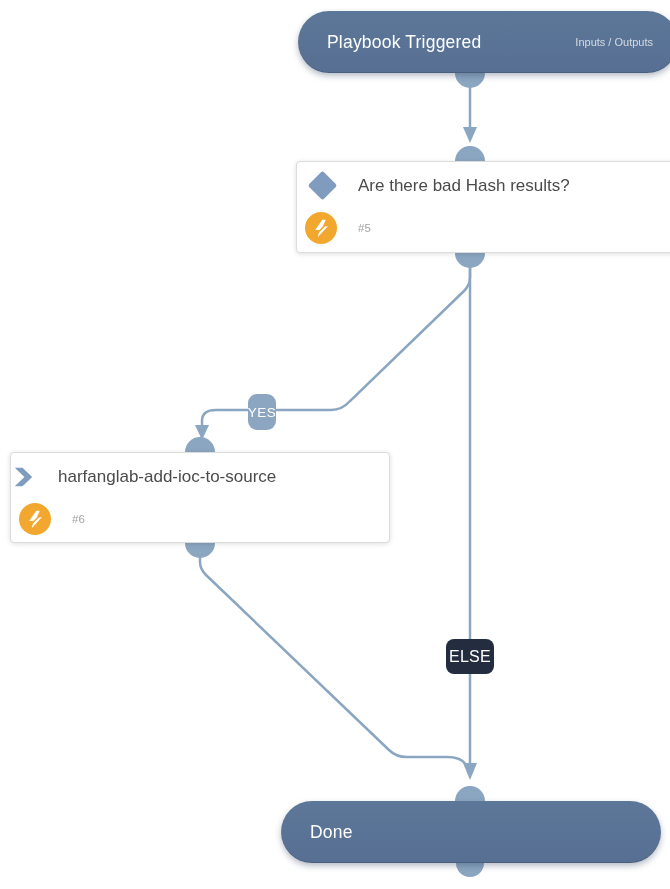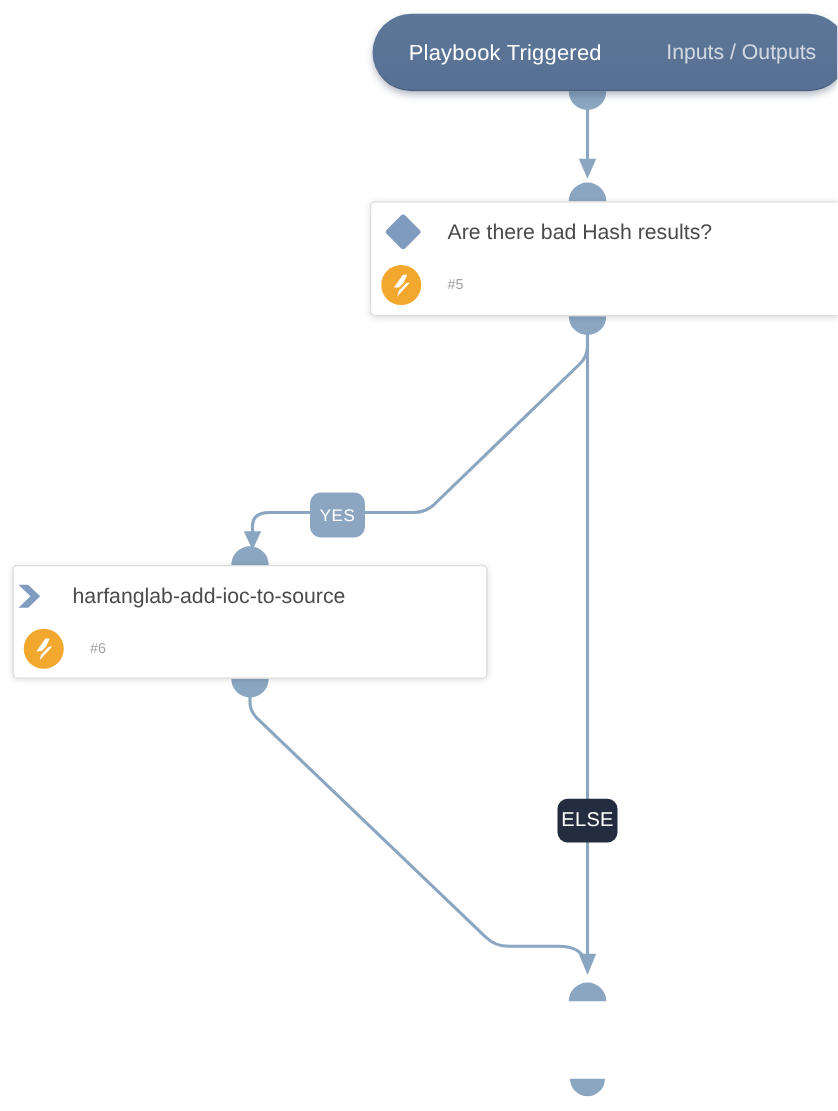--- a/index.html
+++ b/index.html
@@ -12,21 +12,21 @@
   
   .pill{
     position:absolute;height:62px;width:380px;border-radius:31px;
     background:linear-gradient(#5d7799,#566f92);
     box-shadow:0 3px 6px rgba(45,65,95,.35), inset 0 -1px 0 rgba(0,0,0,.15);
     display:flex;align-items:center;z-index:2;color:#fff;cursor:pointer;
   }
   .pill.start{left:298px;top:11px;justify-content:space-between;padding:0 25px 0 29px;box-sizing:border-box;gap:48px;}
   .pill.end{left:281px;top:801px;padding-left:29px;box-sizing:border-box;}
   .pill-title{font-size:17.5px;letter-spacing:.2px;}
-  .pill-link{font-size:17px;color:rgba(255,255,255,.72);cursor:pointer;}
+  .pill-link{font-size:11px;color:rgba(255,255,255,.72);cursor:pointer;}
 
   
   .card{
     position:absolute;background:#fff;border:1px solid #dcdcdc;border-radius:4px;
     box-shadow:0 1px 5px rgba(0,0,0,.13);z-index:2;box-sizing:border-box;cursor:pointer;
   }
   .card.condition{left:296px;top:161px;width:381px;height:92px;}
   .card.action{left:10px;top:452px;width:380px;height:91px;}
   .card-row1{display:flex;align-items:center;height:47px;padding-left:14px;}
   .card-row2{display:flex;align-items:center;height:38px;padding-left:8px;}
@@ -38,21 +38,21 @@
   .bolt-circle{
     width:32px;height:32px;border-radius:50%;background:#f2a72e;flex:0 0 auto;
     display:flex;align-items:center;justify-content:center;
   }
 
   
   .edge-badge{
     position:absolute;display:flex;align-items:center;justify-content:center;
     color:#fff;z-index:2;
   }
-  .edge-badge.yes{left:248px;top:394px;width:44px;height:36px;border-radius:9px;background:#8ca6c2;font-size:13.5px;letter-spacing:.5px;}
+  .edge-badge.yes{left:248px;top:394px;width:28px;height:36px;border-radius:9px;background:#8ca6c2;font-size:13.5px;letter-spacing:.5px;}
   .edge-badge.else{left:446px;top:639px;width:48px;height:35px;border-radius:8px;background:#232d3f;font-size:16px;letter-spacing:.3px;}
 </style>
 </head>
 <body>
 
 <div class="stage">
 
   <svg class="connectors" viewBox="0 0 670 889">
 
     <path d="M470,84 V130" stroke="#8ba6c1" stroke-width="2.5" fill="none"></path>
@@ -111,14 +111,17 @@
           <path d="M13 1 L4 14 h5.4 L7.3 23 L20 9 h-6.2 L17.4 1 Z" fill="#ffffff"></path>
           <line x1="5" y1="19.5" x2="19.5" y2="5" stroke="#f2a72e" stroke-width="2"></line>
         </svg>
       </span>
       <span class="card-id">#6</span>
     </div>
   </div>
 
   <div class="edge-badge else">ELSE</div>
 
+  <div class="pill end">
+    <span class="pill-title">Done</span>
+  </div>
 
 </div>
 
 </body></html>

